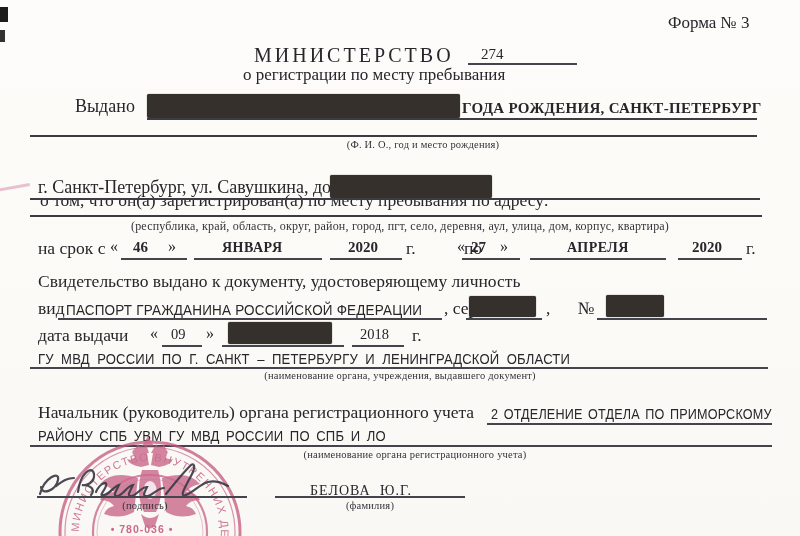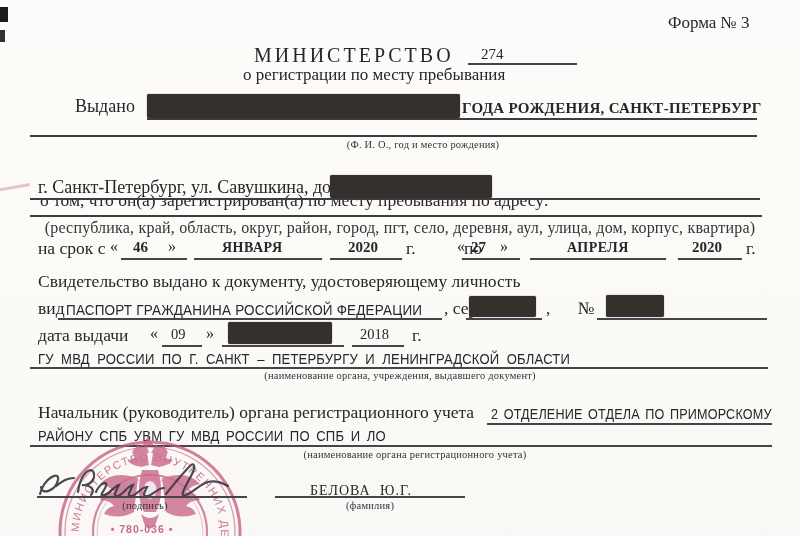--- a/index.html
+++ b/index.html
@@ -46,21 +46,21 @@
   <div class="abs bold" style="left:462px;top:100px;font-size:15px;letter-spacing:0.3px;">ГОДА РОЖДЕНИЯ, САНКТ-ПЕТЕРБУРГ</div>
   <div class="rule" style="left:147px;top:118px;width:610px;"></div>
   <div class="rule" style="left:30px;top:135px;width:727px;"></div>
   <div class="abs caption" style="left:0;top:139px;width:790px;padding-left:28px;">(Ф. И. О., год и место рождения)</div>
 
   <div class="abs body-text" style="left:40px;top:155px;margin-top:35px;">о том, что он(а) зарегистрирован(а) по месту пребывания по адресу:</div>
   <div class="abs" style="left:38px;top:177px;font-size:18px;">г. Санкт-Петербург, ул. Савушкина, дом</div>
   <div class="redaction" style="left:330px;top:175px;width:162px;height:23px;"></div>
   <div class="rule" style="left:30px;top:198px;width:730px;"></div>
   <div class="rule" style="left:30px;top:215px;width:732px;"></div>
-  <div class="abs caption" style="left:0;top:219px;width:800px;font-size:16px;">(республика, край, область, округ, район, город, пгт, село, деревня, аул, улица, дом, корпус, квартира)</div>
+  <div class="abs caption" style="left:0;top:219px;width:800px;font-size:12px;">(республика, край, область, округ, район, город, пгт, село, деревня, аул, улица, дом, корпус, квартира)</div>
 
   <div class="abs body-text" style="left:38px;top:238px;">на срок с</div>
   <div class="abs quote" style="left:110px;top:238px;">«</div>
   <div class="abs bold" style="left:133px;top:239px;font-size:15px;">46</div>
   <div class="abs quote" style="left:168px;top:238px;">»</div>
   <div class="rule-thin" style="left:121px;top:258px;width:66px;"></div>
   <div class="abs bold" style="left:222px;top:240px;font-size:14px;letter-spacing:0.5px;">ЯНВАРЯ</div>
   <div class="rule-thin" style="left:194px;top:258px;width:128px;"></div>
   <div class="abs bold" style="left:348px;top:239px;font-size:15px;">2020</div>
   <div class="rule-thin" style="left:330px;top:258px;width:72px;"></div>

